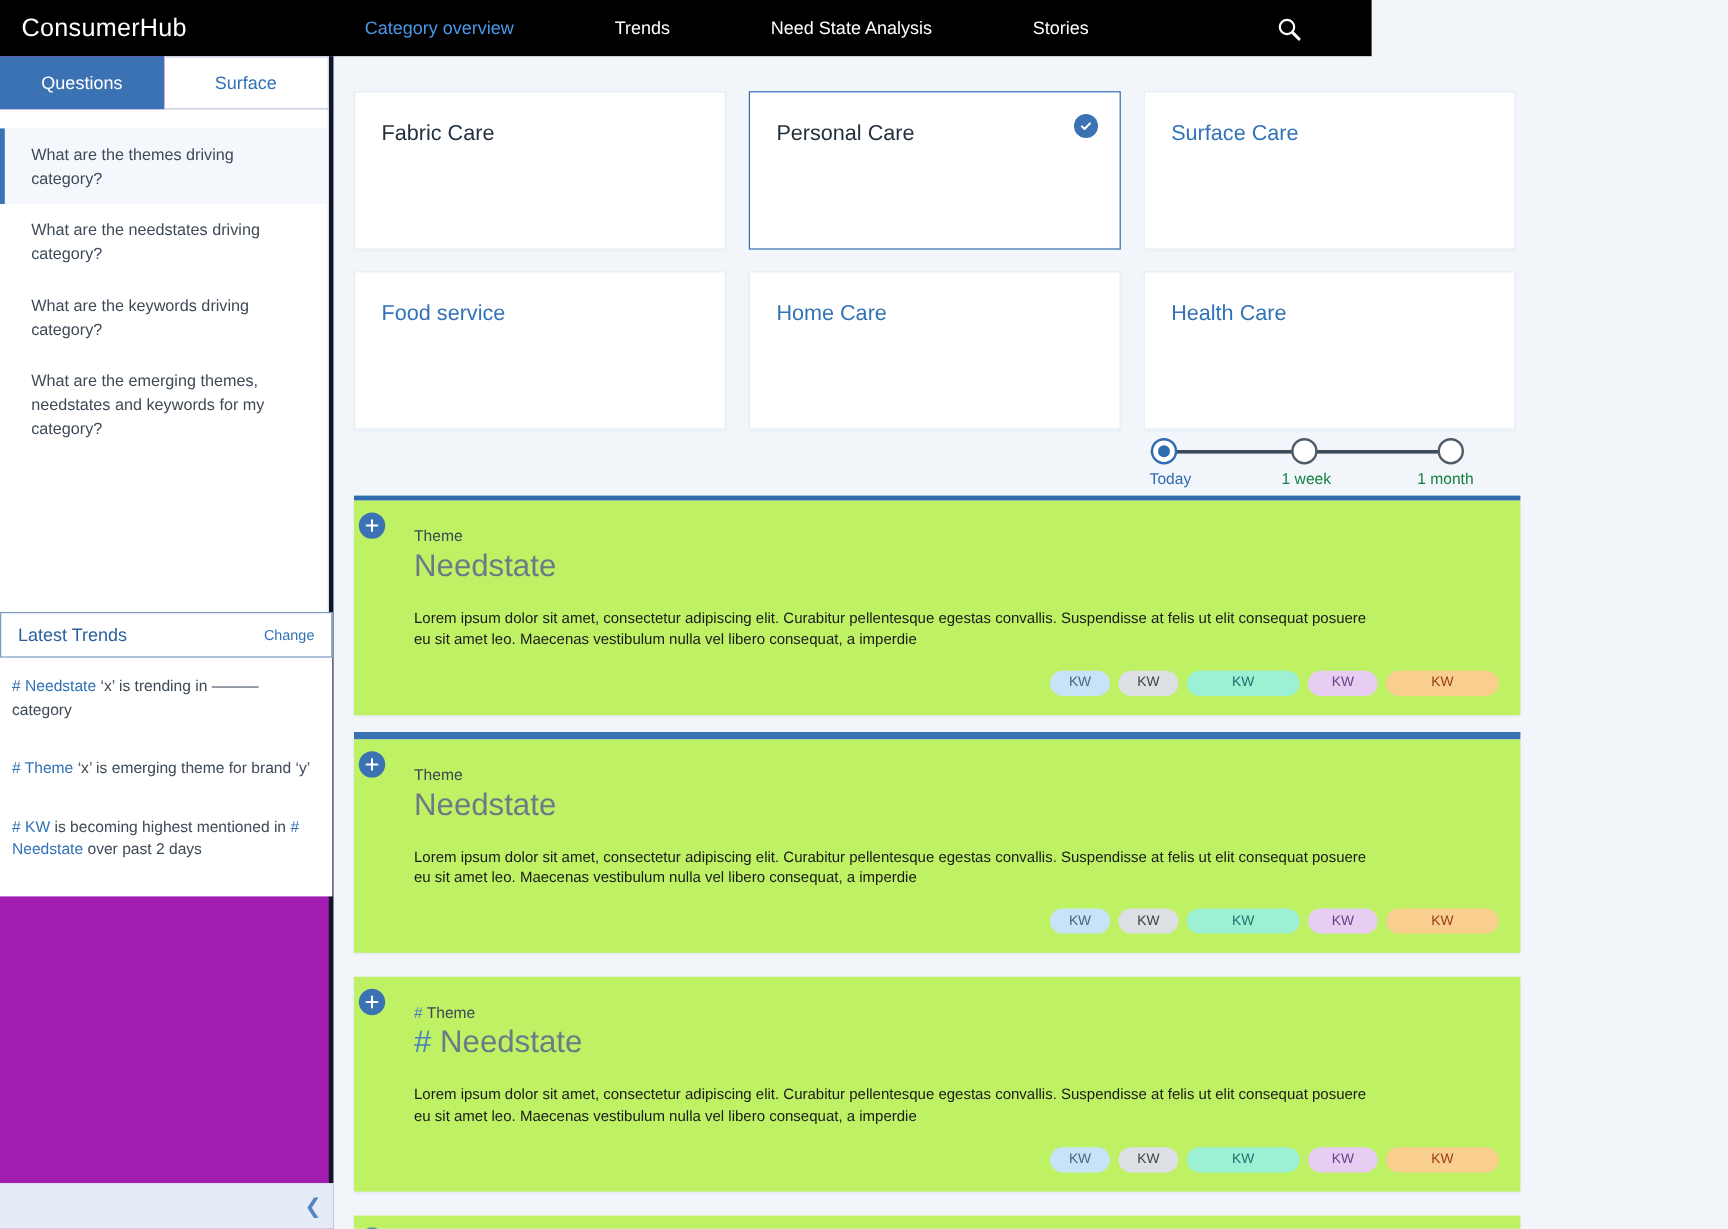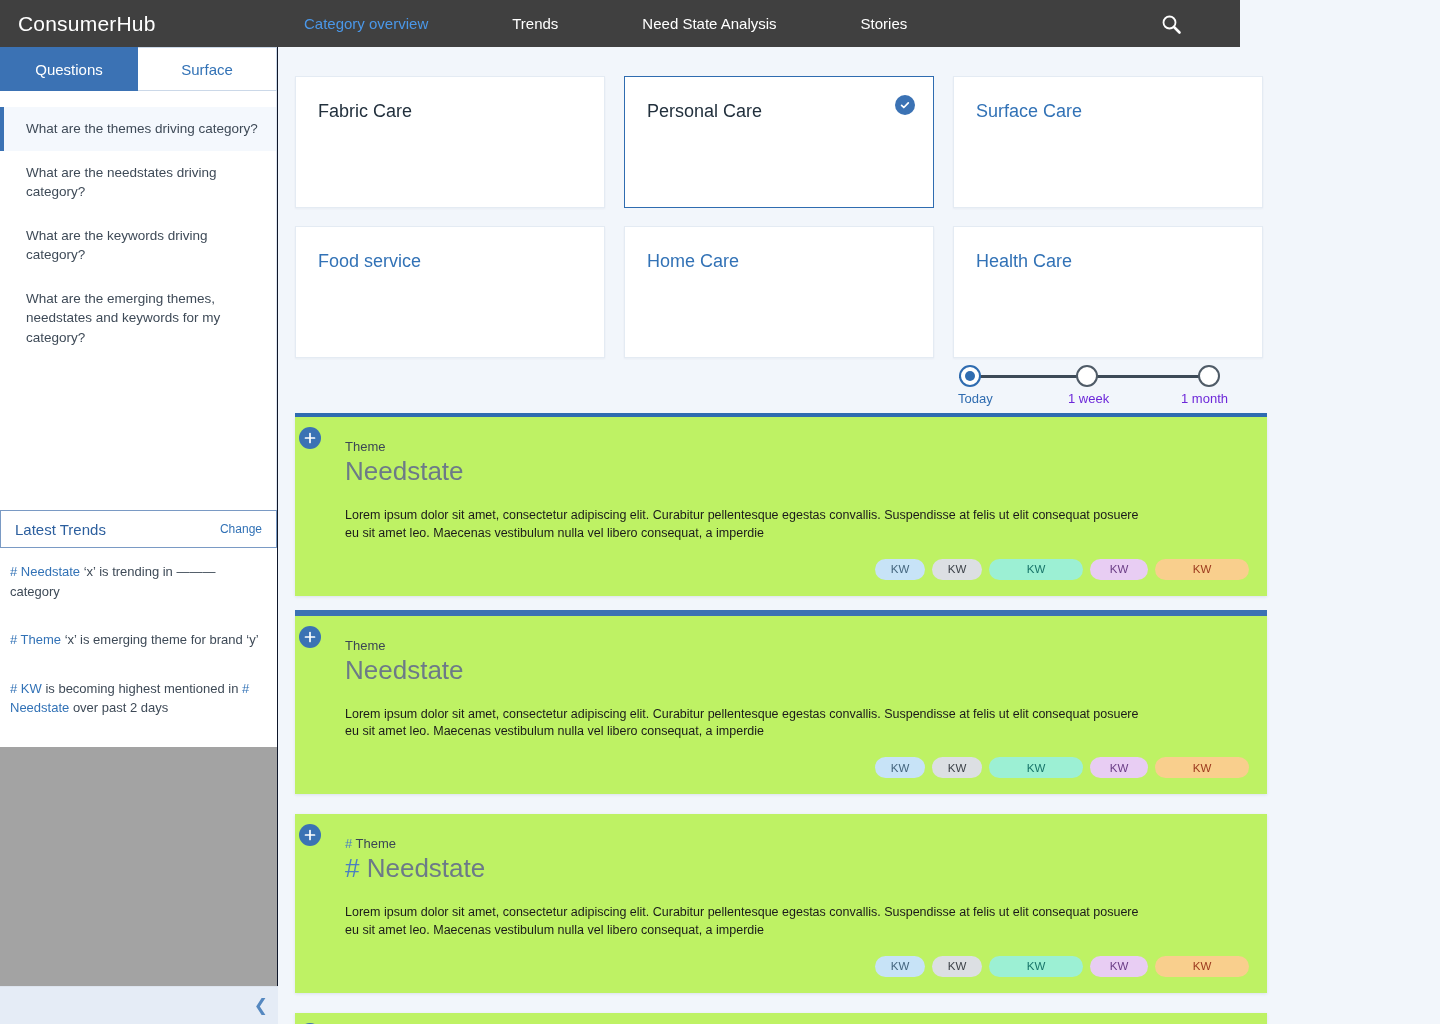--- a/index.html
+++ b/index.html
@@ -6,22 +6,22 @@
   html, body {
     width: 1440px; height: 1024px;
     overflow: hidden;
     font-family: "Liberation Sans", sans-serif;
     background: #f2f6fb;
   }
 
   
   .topbar {
     position: absolute; top: 0; left: 0;
-    width: 1240px; height: 47px;
-    background: #404040;
+    width: 1143px; height: 47px;
+    background: #000000;
     display: flex; align-items: center;
   }
   .brand {
     margin-left: 18px;
     color: #ffffff;
     font-size: 21px;
     font-weight: 400;
     letter-spacing: .2px;
     width: 252px;
   }
@@ -38,22 +38,22 @@
     position: absolute; right: 58px; top: 50%;
     transform: translateY(-50%);
     width: 22px; height: 22px;
     cursor: pointer;
   }
 
   
   .sidebar {
     position: absolute; top: 47px; left: 0;
     width: 278px; height: 977px;
-    background: #a3a3a3;
-    border-right: 1px solid #0f172a;
+    background: #a21caf;
+    border-right: 4px solid #0f172a;
   }
   .tabs { display: flex; height: 44px; }
   .tab {
     flex: 1;
     display: flex; align-items: center; justify-content: center;
     font-size: 15px;
     cursor: pointer;
   }
   .tab.active { background: #3b72b4; color: #ffffff; }
   .tab.inactive {
@@ -175,21 +175,21 @@
   }
   .knob.active { border-color: #2f6cb0; }
   .knob.active::after {
     content: "";
     position: absolute; top: 4px; left: 4px;
     width: 10px; height: 10px; border-radius: 50%;
     background: #2f6cb0;
   }
   .knob-label {
     position: absolute; top: 34px;
-    font-size: 13px; color: #6d28d9;
+    font-size: 13px; color: #15803d;
     white-space: nowrap;
   }
   .knob-label.active { color: #2f6cb0; }
 
   
   .results {
     position: absolute; top: 370px; left: 17px;
     width: 972px;
   }
   .rcard {

